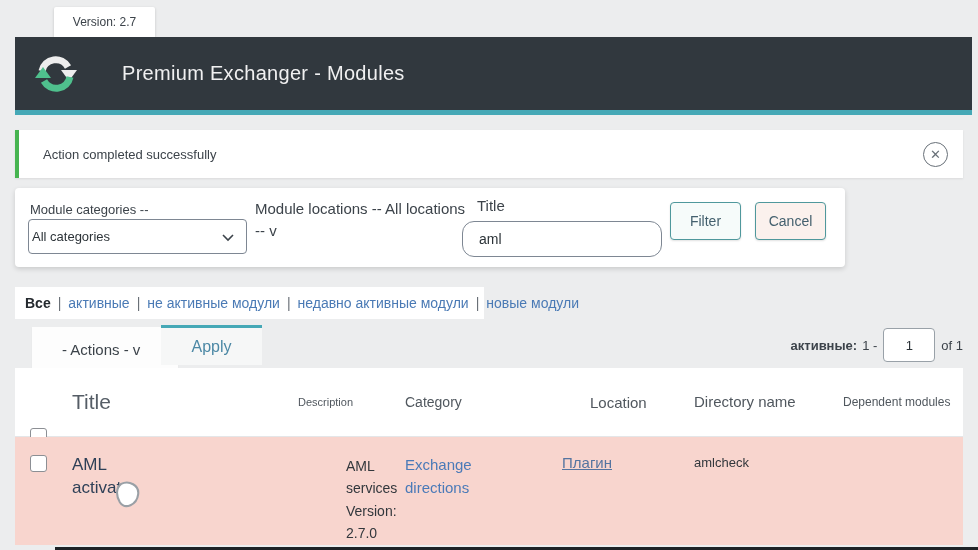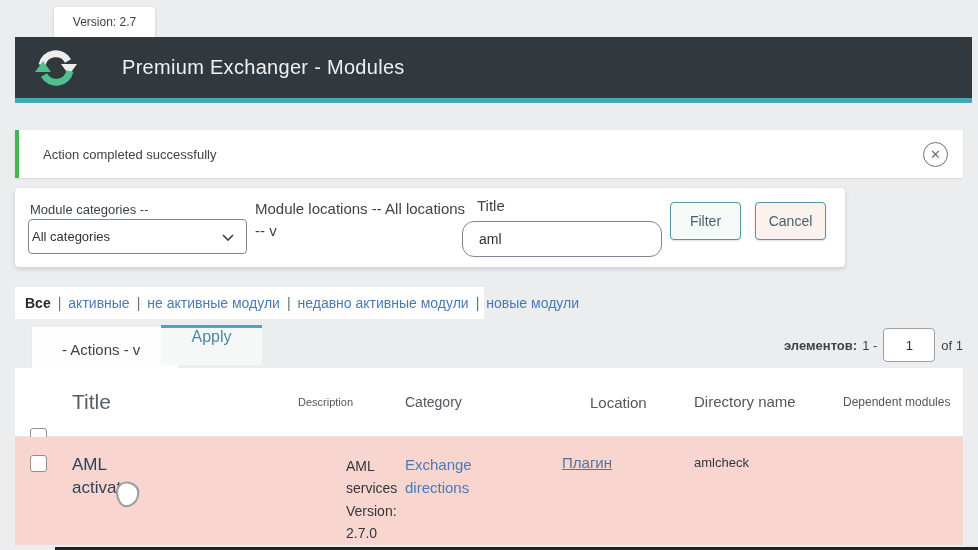--- a/index.html
+++ b/index.html
@@ -10,21 +10,21 @@
   
   .version-tab {
     position: absolute; left: 30px; top: 7px; width: 101px; height: 30px;
     background: #ffffff; box-shadow: 0 1px 3px rgba(0,0,0,0.18);
     display: flex; align-items: center; justify-content: center;
     font-size: 12px; color: #3c434a; border-radius: 2px 2px 0 0; margin-left: 24px;
   }
 
   
   .top-header {
-    position: absolute; left: 15px; top: 37px; width: 957px; height: 66px;
+    position: absolute; left: 15px; top: 37px; width: 957px; height: 78px;
     background: #31383e; border-bottom: 5px solid #45a8b6;
     display: flex; align-items: center;
   }
   .logo { margin-left: 17px; width: 48px; height: 48px; flex: 0 0 auto; }
   .header-title {
     margin-left: 42px; font-size: 20px; color: #f0f0f1; font-weight: 400; letter-spacing: 0.3px;
   }
 
   
   .alert {
@@ -90,21 +90,21 @@
   
   .actions-dropdown {
     position: absolute; left: 32px; top: 327px; width: 146px; height: 45px;
     background: #fdfdfd; display: flex; align-items: center;
     font-size: 15px; color: #3c434a; padding-left: 30px; cursor: pointer;
     box-shadow: 0 1px 1px rgba(0,0,0,0.06);
   }
   .apply-button {
     position: absolute; left: 161px; top: 325px; width: 101px; height: 40px;
     background: #f6f7f7; border-top: 3px solid #45a8b6;
-    display: flex; justify-content: center;
+    display: flex; align-items: center; justify-content: center;
     font-size: 16px; color: #4c88a5; cursor: pointer;
   }
   .pagination {
     position: absolute; right: 15px; top: 327px; height: 36px;
     display: flex; align-items: center; font-size: 13px; color: #3c434a;
   }
   .pagination .bold { font-weight: 700; }
   .page-input {
     width: 52px; height: 34px; margin: 0 6px; text-align: center;
     border: 1px solid #99a1a8; border-radius: 4px; font-size: 13px;
@@ -216,21 +216,21 @@
     <span class="subset-link">новые модули</span>
   </div>
 
   <div class="actions-dropdown">
     <span>- Actions - v</span>
   </div>
   <div class="apply-button">
     <span>Apply</span>
   </div>
   <div class="pagination">
-    <span class="bold">элементов:</span>
+    <span class="bold">активные:</span>
     <span style="margin-left:5px">1 -</span>
     <input class="page-input" type="text" value="1" style="">
     <span>of 1</span>
   </div>
 
   <div class="modules-table">
     <div class="thead-row">
       <div class="col-check">
         <div class="checkbox in-head"></div>
       </div>

